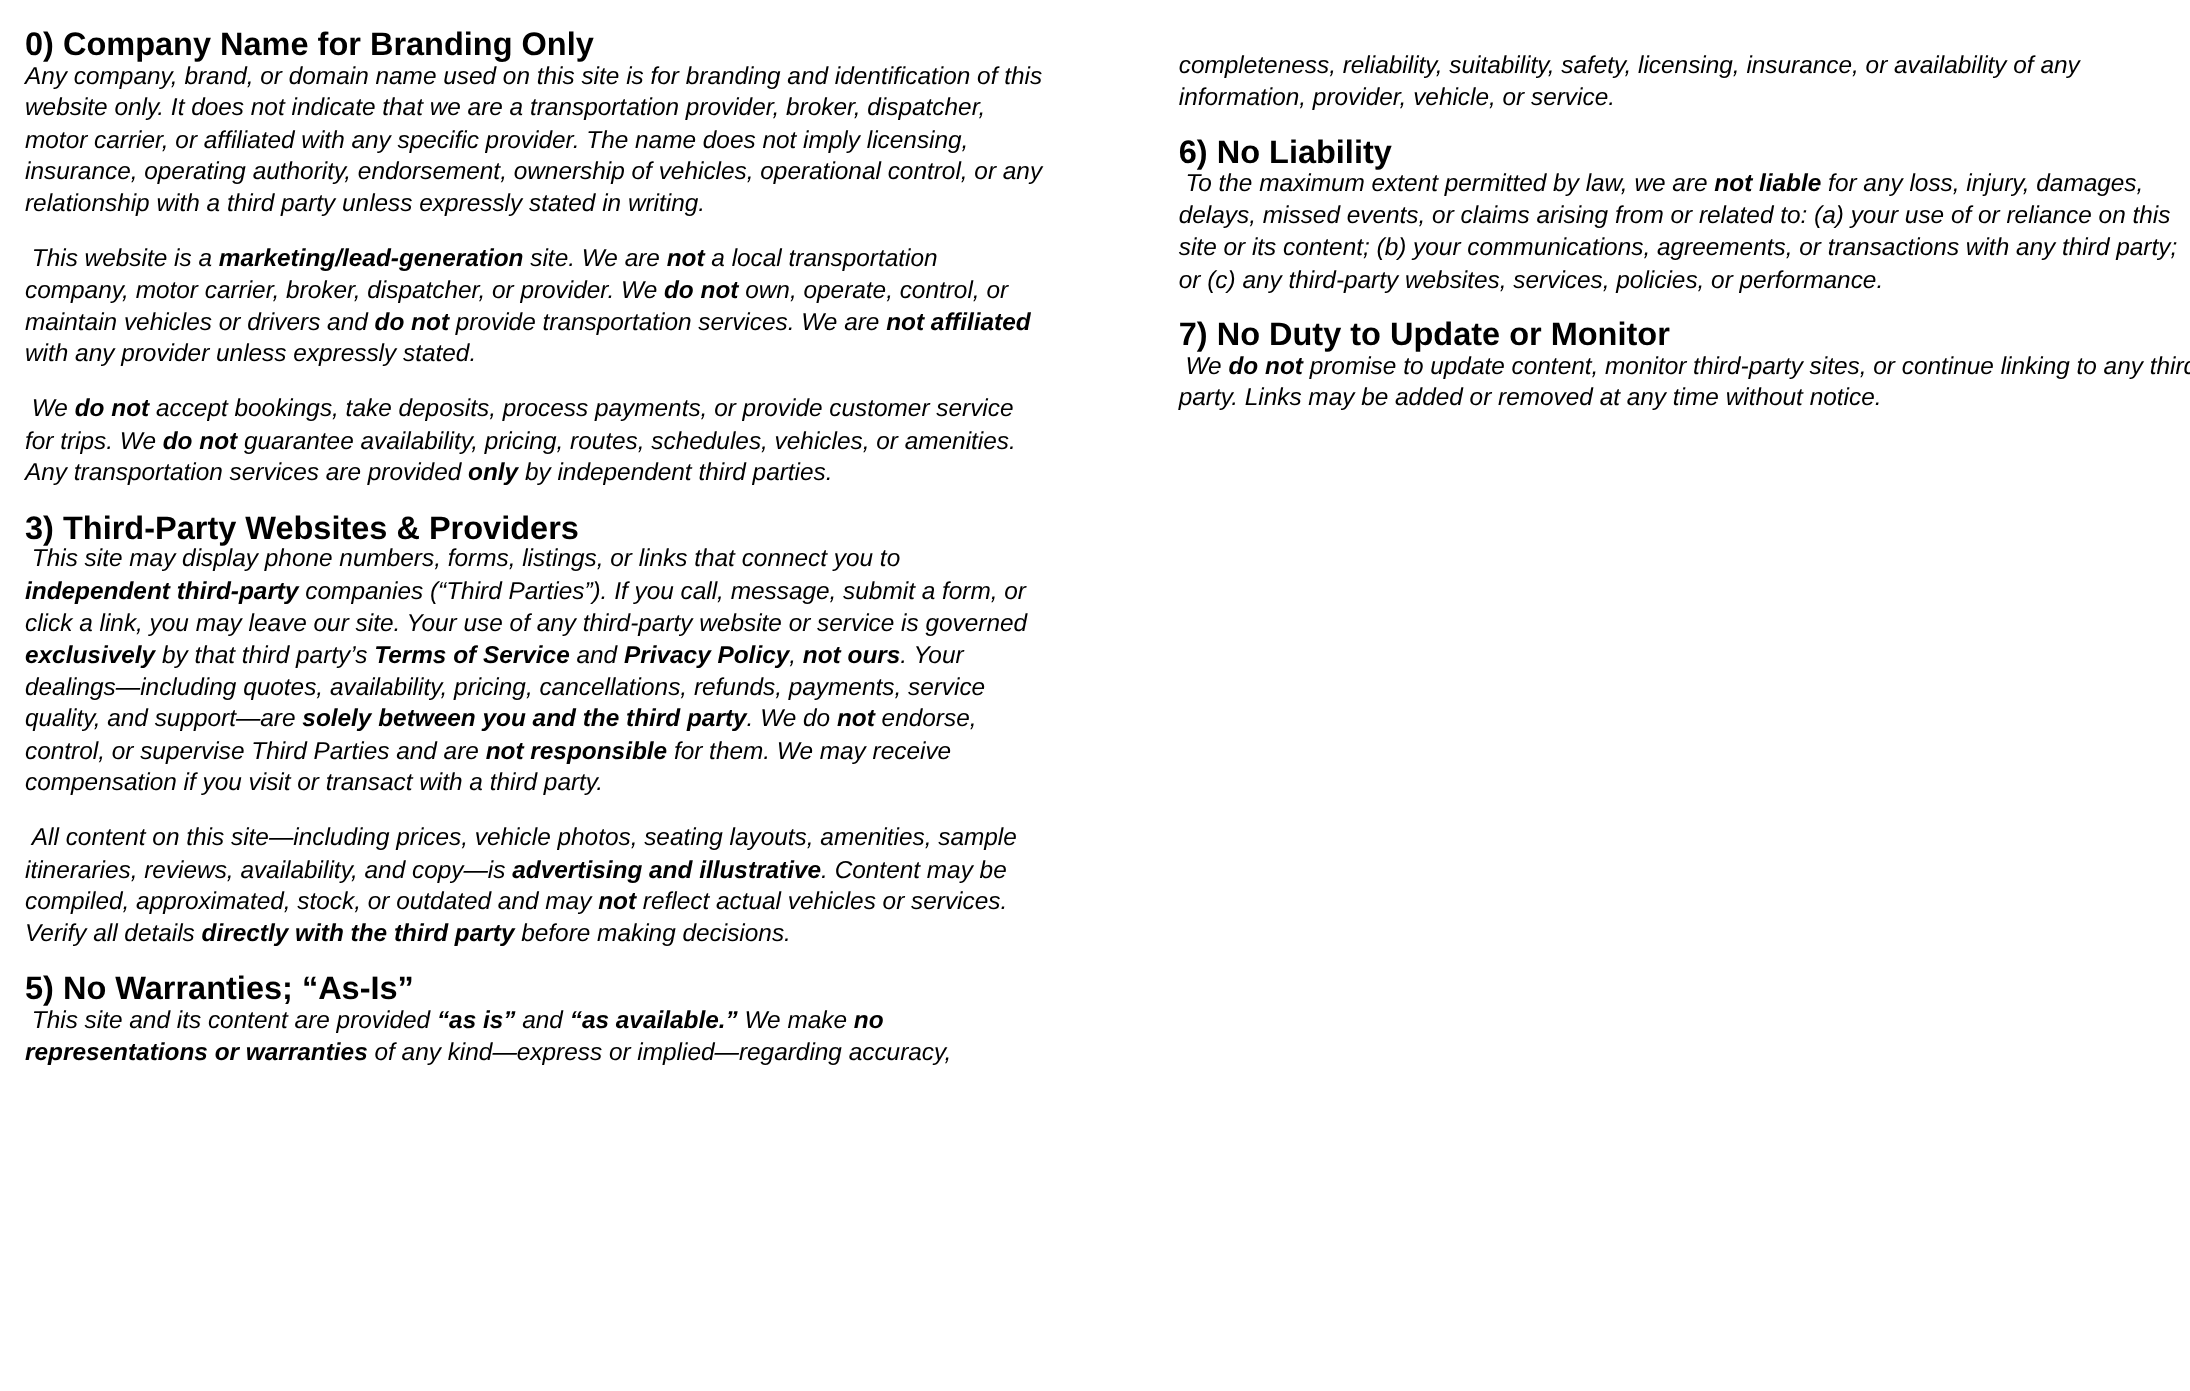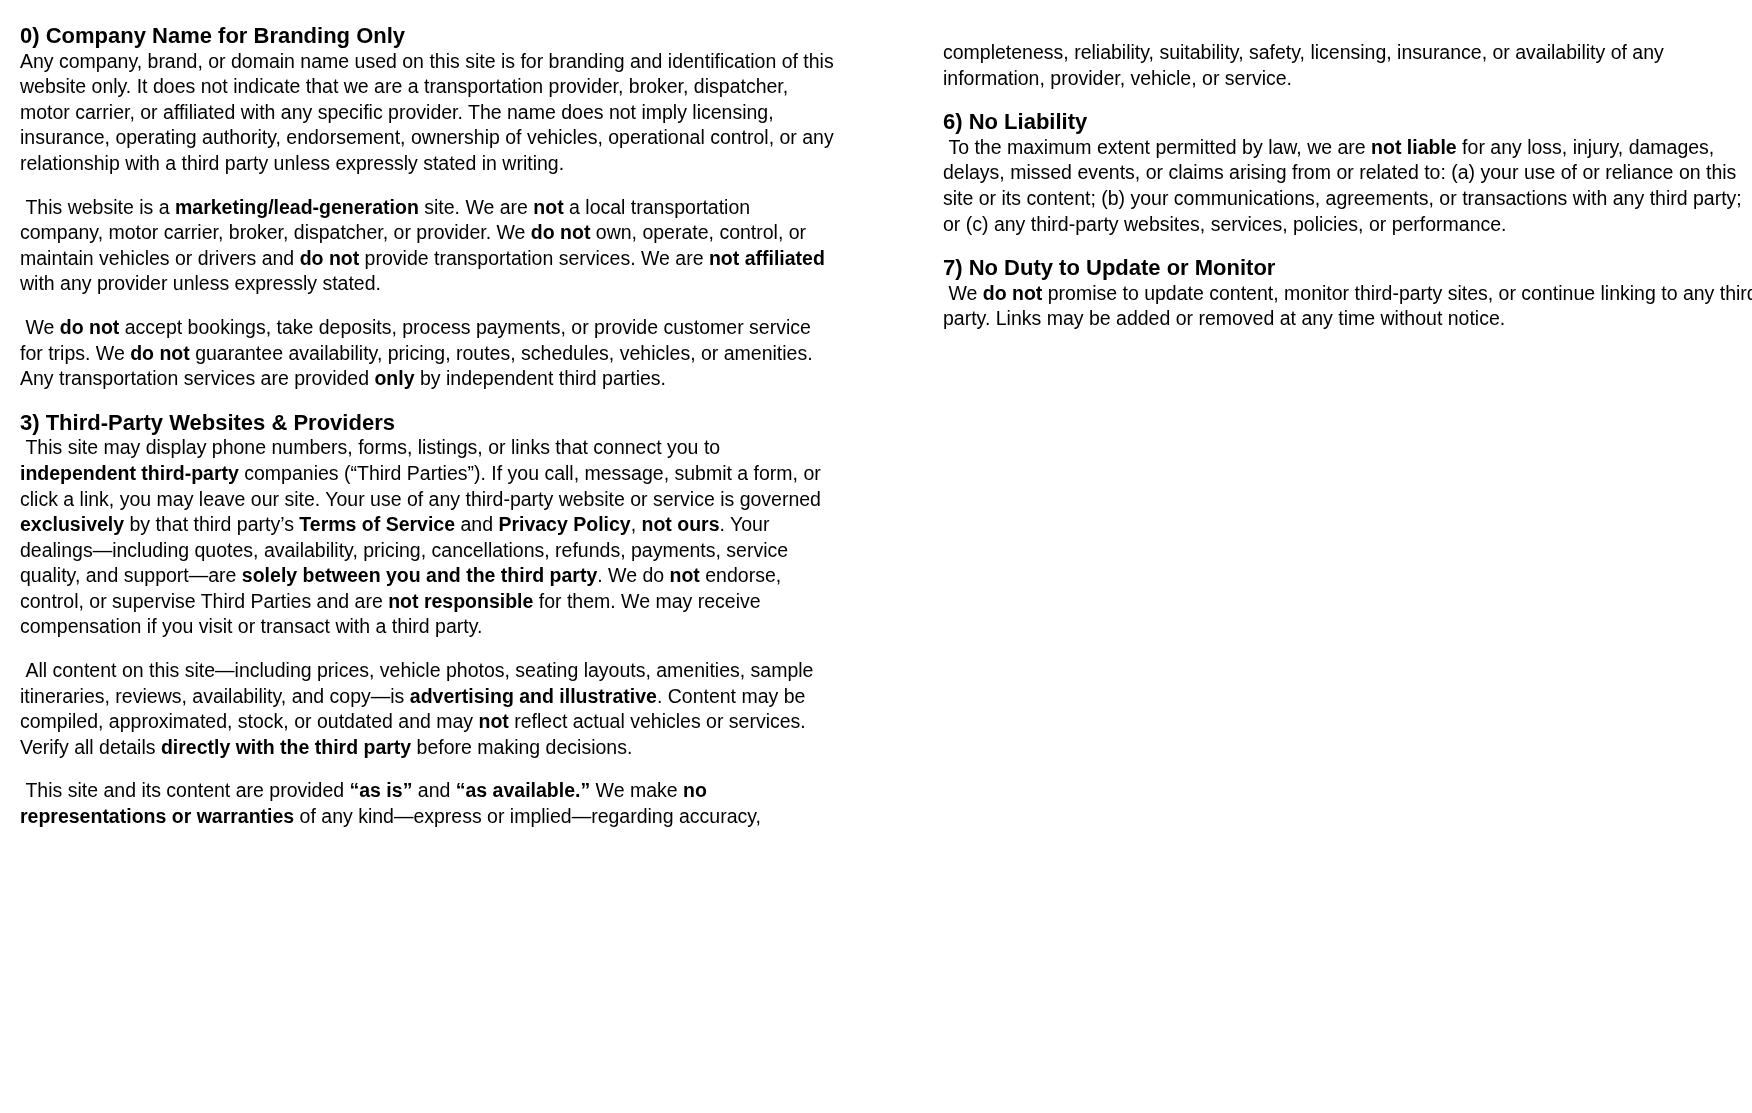--- a/index.html
+++ b/index.html
@@ -19,44 +19,46 @@
     column-gap: 108px;
   }
   .col {
     width: 815px;
     flex: 0 0 815px;
     font-size: 19.5px;
     line-height: 25.6px;
   }
   .col-right { padding-top: 17px; }
   .sec-heading {
-    font-size: 22px;
+    font-size: 26px;
     line-height: 25.6px;
     font-weight: 700;
     margin: 0;
   }
   .sec-para {
     margin: 0 0 18px 0;
     white-space: pre-wrap;
     font-weight: 400;
+    font-style: italic;
   }
   .sec-para strong { font-weight: 700; }
 </style>
 </head>
 <body>
 
 <div class="page">
   <div class="col">
       <h2 class="sec-heading">0) Company Name for Branding Only</h2>
       <p class="sec-para"><span>Any company, brand, or domain name used on this site is for branding and identification of this website only. It does not indicate that we are a transportation provider, broker, dispatcher, motor carrier, or affiliated with any specific provider. The name does not imply licensing, insurance, operating authority, endorsement, ownership of vehicles, operational control, or any relationship with a third party unless expressly stated in writing.</span></p>
       <p class="sec-para"><span> This website is a </span><strong>marketing/lead-generation</strong><span> site. We are </span><strong>not</strong><span> a local transportation company, motor carrier, broker, dispatcher, or provider. We </span><strong>do not</strong><span> own, operate, control, or maintain vehicles or drivers and </span><strong>do not</strong><span> provide transportation services. We are </span><strong>not affiliated</strong><span> with any provider unless expressly stated.</span></p>
       <p class="sec-para"><span> We </span><strong>do not</strong><span> accept bookings, take deposits, process payments, or provide customer service for trips. We </span><strong>do not</strong><span> guarantee availability, pricing, routes, schedules, vehicles, or amenities. Any transportation services are provided </span><strong>only</strong><span> by independent third parties.</span></p>
       <h2 class="sec-heading">3) Third-Party Websites &amp; Providers</h2>
       <p class="sec-para"><span> This site may display phone numbers, forms, listings, or links that connect you to </span><strong>independent third-party</strong><span> companies (“Third Parties”). If you call, message, submit a form, or click a link, you may leave our site. Your use of any third-party website or service is governed </span><strong>exclusively</strong><span> by that third party’s </span><strong>Terms of Service</strong><span> and </span><strong>Privacy Policy</strong><span>, </span><strong>not ours</strong><span>. Your dealings—including quotes, availability, pricing, cancellations, refunds, payments, service quality, and support—are </span><strong>solely between you and the third party</strong><span>. We do </span><strong>not</strong><span> endorse, control, or supervise Third Parties and are </span><strong>not responsible</strong><span> for them. We may receive compensation if you visit or transact with a third party.</span></p>
       <p class="sec-para"><span> All content on this site—including prices, vehicle photos, seating layouts, amenities, sample itineraries, reviews, availability, and copy—is </span><strong>advertising and illustrative</strong><span>. Content may be compiled, approximated, stock, or outdated and may </span><strong>not</strong><span> reflect actual vehicles or services. Verify all details </span><strong>directly with the third party</strong><span> before making decisions.</span></p>
+      <h2 class="sec-heading">5) No Warranties; “As-Is”</h2>
       <p class="sec-para"><span> This site and its content are provided </span><strong>“as is”</strong><span> and </span><strong>“as available.”</strong><span> We make </span><strong>no representations or warranties</strong><span> of any kind—express or implied—regarding accuracy,</span></p>
     </div>
   <div class="col col-right">
       <p class="sec-para"><span>completeness, reliability, suitability, safety, licensing, insurance, or availability of any information, provider, vehicle, or service.</span></p>
       <h2 class="sec-heading">6) No Liability</h2>
       <p class="sec-para"><span> To the maximum extent permitted by law, we are </span><strong>not liable</strong><span> for any loss, injury, damages, delays, missed events, or claims arising from or related to: (a) your use of or reliance on this site or its content; (b) your communications, agreements, or transactions with any third party; or (c) any third-party websites, services, policies, or performance.</span></p>
       <h2 class="sec-heading">7) No Duty to Update or Monitor</h2>
       <p class="sec-para"><span> We </span><strong>do not</strong><span> promise to update content, monitor third-party sites, or continue linking to any third party. Links may be added or removed at any time without notice.</span></p>
     </div>
 </div>

